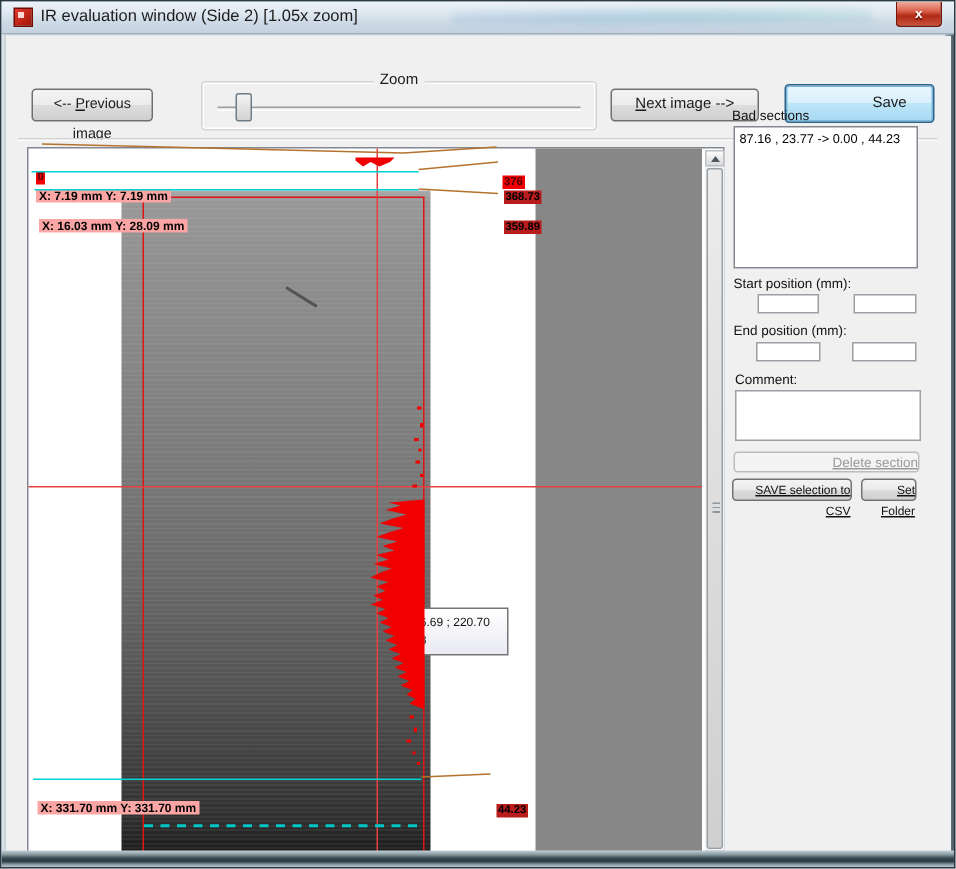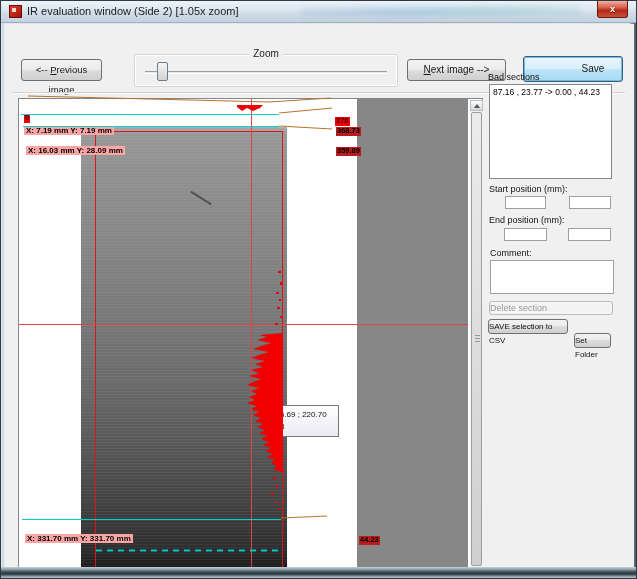--- a/index.html
+++ b/index.html
@@ -89,21 +89,21 @@
   .tri { width:0; height:0; position:absolute; }
   .grip-v { position:absolute; height:8px; width:5px; top:50%; left:3px; transform:translateY(-50%);
     background:repeating-linear-gradient(180deg,#8f979c 0 1px,transparent 1px 3px); }
   
   .side-label { position:absolute; font-size:9px; color:#111; white-space:nowrap; }
   .listbox { position:absolute; left:488px; top:83px; width:123px; height:95px;
     background:#fff; border:1px solid #828790; font-size:8.5px; color:#000; padding:2px 3px; line-height:1.25; }
   .textbox { position:absolute; background:#fff; border:1px solid #9aa0a6; }
   .side-btn { position:absolute; border:1px solid #707070; border-radius:3px;
     background:linear-gradient(180deg,#f3f3f3 0%,#ebebeb 49%,#dddddd 50%,#cfcfcf 100%);
-    font-size:8px; color:#111; text-align:left; }
+    font-size:8px; color:#111; text-align:right;text-decoration:underline; }
   .side-btn.disabled { background:#f4f4f4; border-color:#bcbcbc; color:#9a9a9a; }
 </style>
 </head>
 <body>
 
 <div class="window">
 
   <div class="titlebar">
     <div class="smudge"></div>
     <div class="app-icon"></div>
@@ -144,21 +144,21 @@
       <div class="marker-rect"></div>
       <div class="cross-v"></div>
       <div class="cross-h"></div>
 
       <div class="tag tag-cyan" style="left:5px;top:27px;">X: 7.19 mm Y: 7.19 mm</div>
       <div class="tag tag-cyan" style="left:7px;top:47px;">X: 16.03 mm Y: 28.09 mm</div>
       <div class="tag tag-cyan" style="left:6px;top:435px;">X: 331.70 mm Y: 331.70 mm</div>
 
       <div class="tag tag-green" style="left:317px;top:28px;">368.73</div>
       <div class="tag tag-green" style="left:317px;top:48px;">359.89</div>
-      <div class="tag tag-green" style="left:312px;top:437px;margin-left:28px;">44.23</div>
+      <div class="tag tag-green" style="left:312px;top:437px;">44.23</div>
 
       <div class="tag tag-red" style="left:316px;top:18px;">376</div>
       <div class="tag tag-red" style="left:5px;top:15px;">0</div>
 
       <div class="tooltip">
         <div>126.69 ; 220.70</div>
         <div>128</div>
       </div>
 
       <div class="vscroll">
@@ -220,18 +220,18 @@
     <input class="textbox" style="left: 500px; top: 204px; width: 43px; height: 13px;">
     <input class="textbox" style="left: 564px; top: 204px; width: 43px; height: 13px;">
 
     <div class="side-label" style="left:486px;top:224px;">Comment:</div>
     <textarea class="textbox" style="left: 486px; top: 236px; width: 124px; height: 34px; resize: none;"></textarea>
 
     <div class="side-btn disabled" style="left:485px;top:277px;width:124px;height:14px;line-height:13px;font-size:9px;">
       <span class="u">D</span><span>elete section</span>
     </div>
     <div class="side-btn" style="left:484px;top:295px;width:80px;height:15px;line-height:14px;">SAVE selection to CSV</div>
-    <div class="side-btn" style="left:570px;top:309px;width:37px;height:15px;line-height:14px;">Set Folder</div>
+    <div class="side-btn" style="left:570px;top:295px;width:37px;height:15px;line-height:14px;">Set Folder</div>
 
   </div>
 
   <div class="frame-bottom"></div>
 </div>
 
 </body></html>

